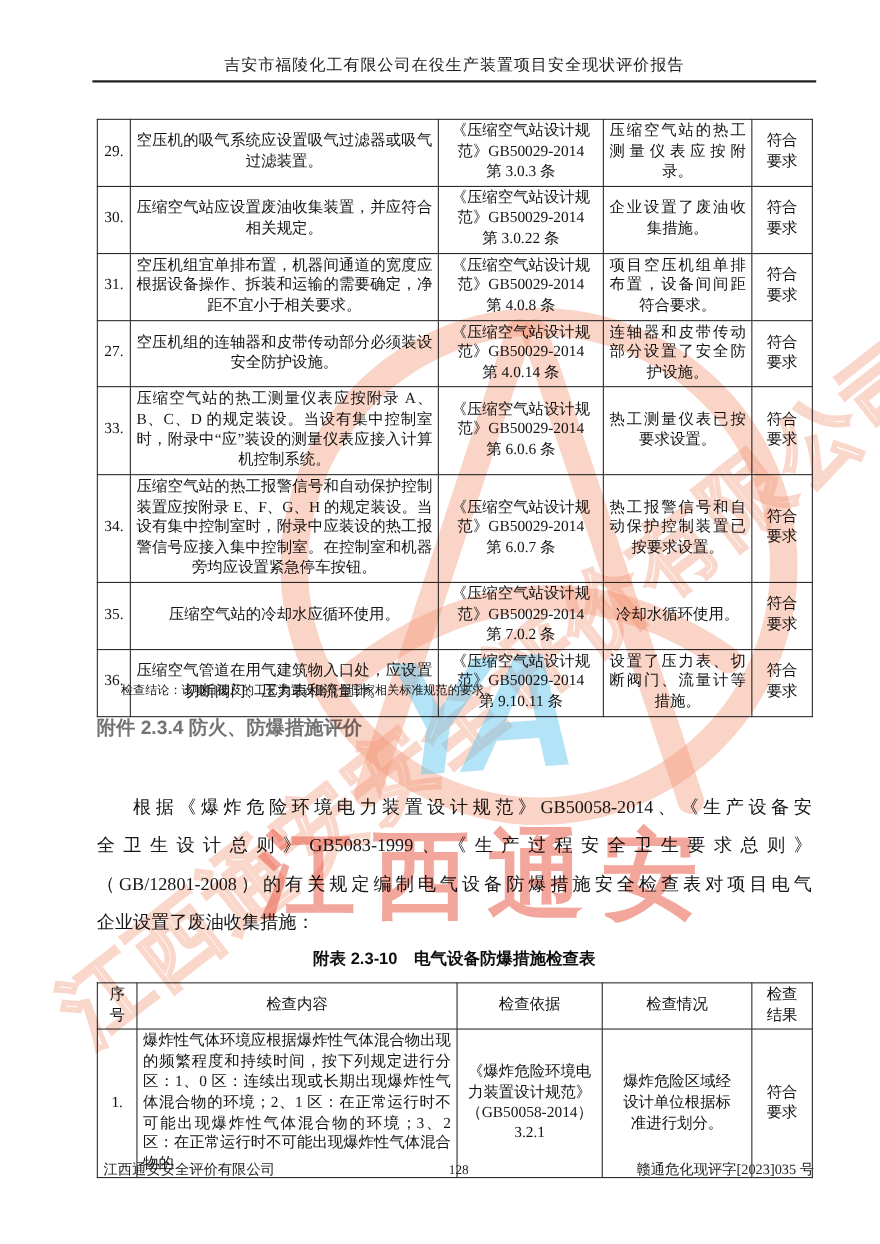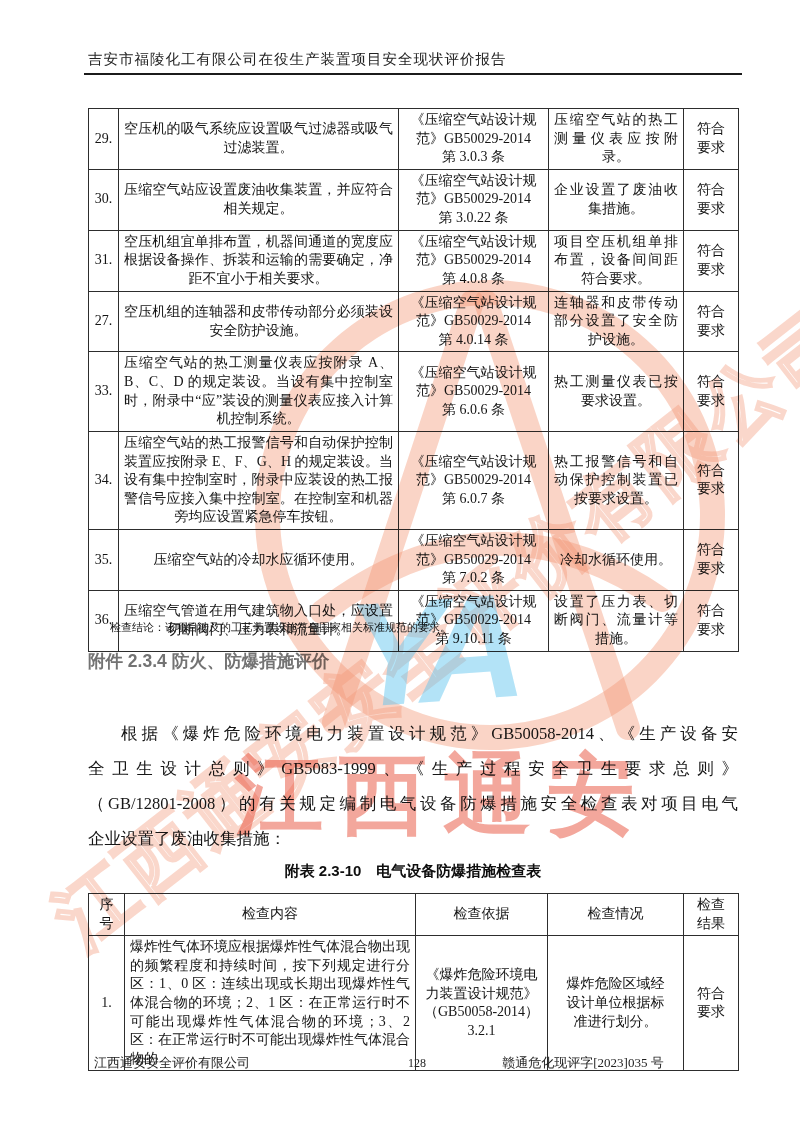--- a/index.html
+++ b/index.html
@@ -5,21 +5,21 @@
   * { margin:0; padding:0; box-sizing:border-box; }
   html,body { background:#9b9b9b; }
   .page {
     position:relative; width:800px; height:1131px; background:#ffffff;
     font-family:"Liberation Serif","DejaVu Serif",serif; color:#1c1c1c;
     overflow:hidden; margin:0 auto;
   }
   
   .doc-title {
     position:absolute; top:50px; left:88px; width:650px;
-    font-size:14.5px; letter-spacing:1px; color:#222;
+    text-align:center; font-size:14.5px; letter-spacing:1px; color:#222;
   }
   .header-rule {
     position:absolute; top:73px; left:84px; width:658px; height:2px; background:#1b1b1b;
   }
   
   table { border-collapse:collapse; table-layout:fixed; }
   .t1 { position:absolute; left:88px; top:108px; width:650px; }
   .t2 { position:absolute; left:88px; top:893px; width:650px; }
   td, th {
     border:1.6px solid #2d2d2d; font-size:14px; line-height:1.33;
@@ -54,21 +54,21 @@
     font-family:"Liberation Sans","DejaVu Sans",sans-serif;
     font-weight:700; font-size:15px; color:#0e0e0e;
   }
   
   .footer {
     position:absolute; left:88px; top:1054px; width:652px;
     display:flex; align-items:baseline; font-size:13px; color:#222;
   }
   .footer .f-left  { flex:1; text-align:left; padding-left:6px; }
   .footer .f-mid   { flex:0 0 auto; font-size:12px; }
-  .footer .f-right { flex:1; text-align:center; }
+  .footer .f-right { flex:1; text-align:right; }
   
   .watermark { position:absolute; inset:0; pointer-events:none; mix-blend-mode:multiply; z-index:6; }
   .wm-ring {
     position:absolute; left:255px; top:280px; width:470px; height:470px;
     border:25px solid rgba(243,148,112,0.40); border-radius:50%;
   }
   .wm-a { position:absolute; left:0; top:0; }
   .wm-a path { fill:none; stroke:rgba(243,148,112,0.40); stroke-width:24; stroke-linecap:round; }
   .wm-diag {
     position:absolute; left:66px; top:878px; white-space:nowrap;

